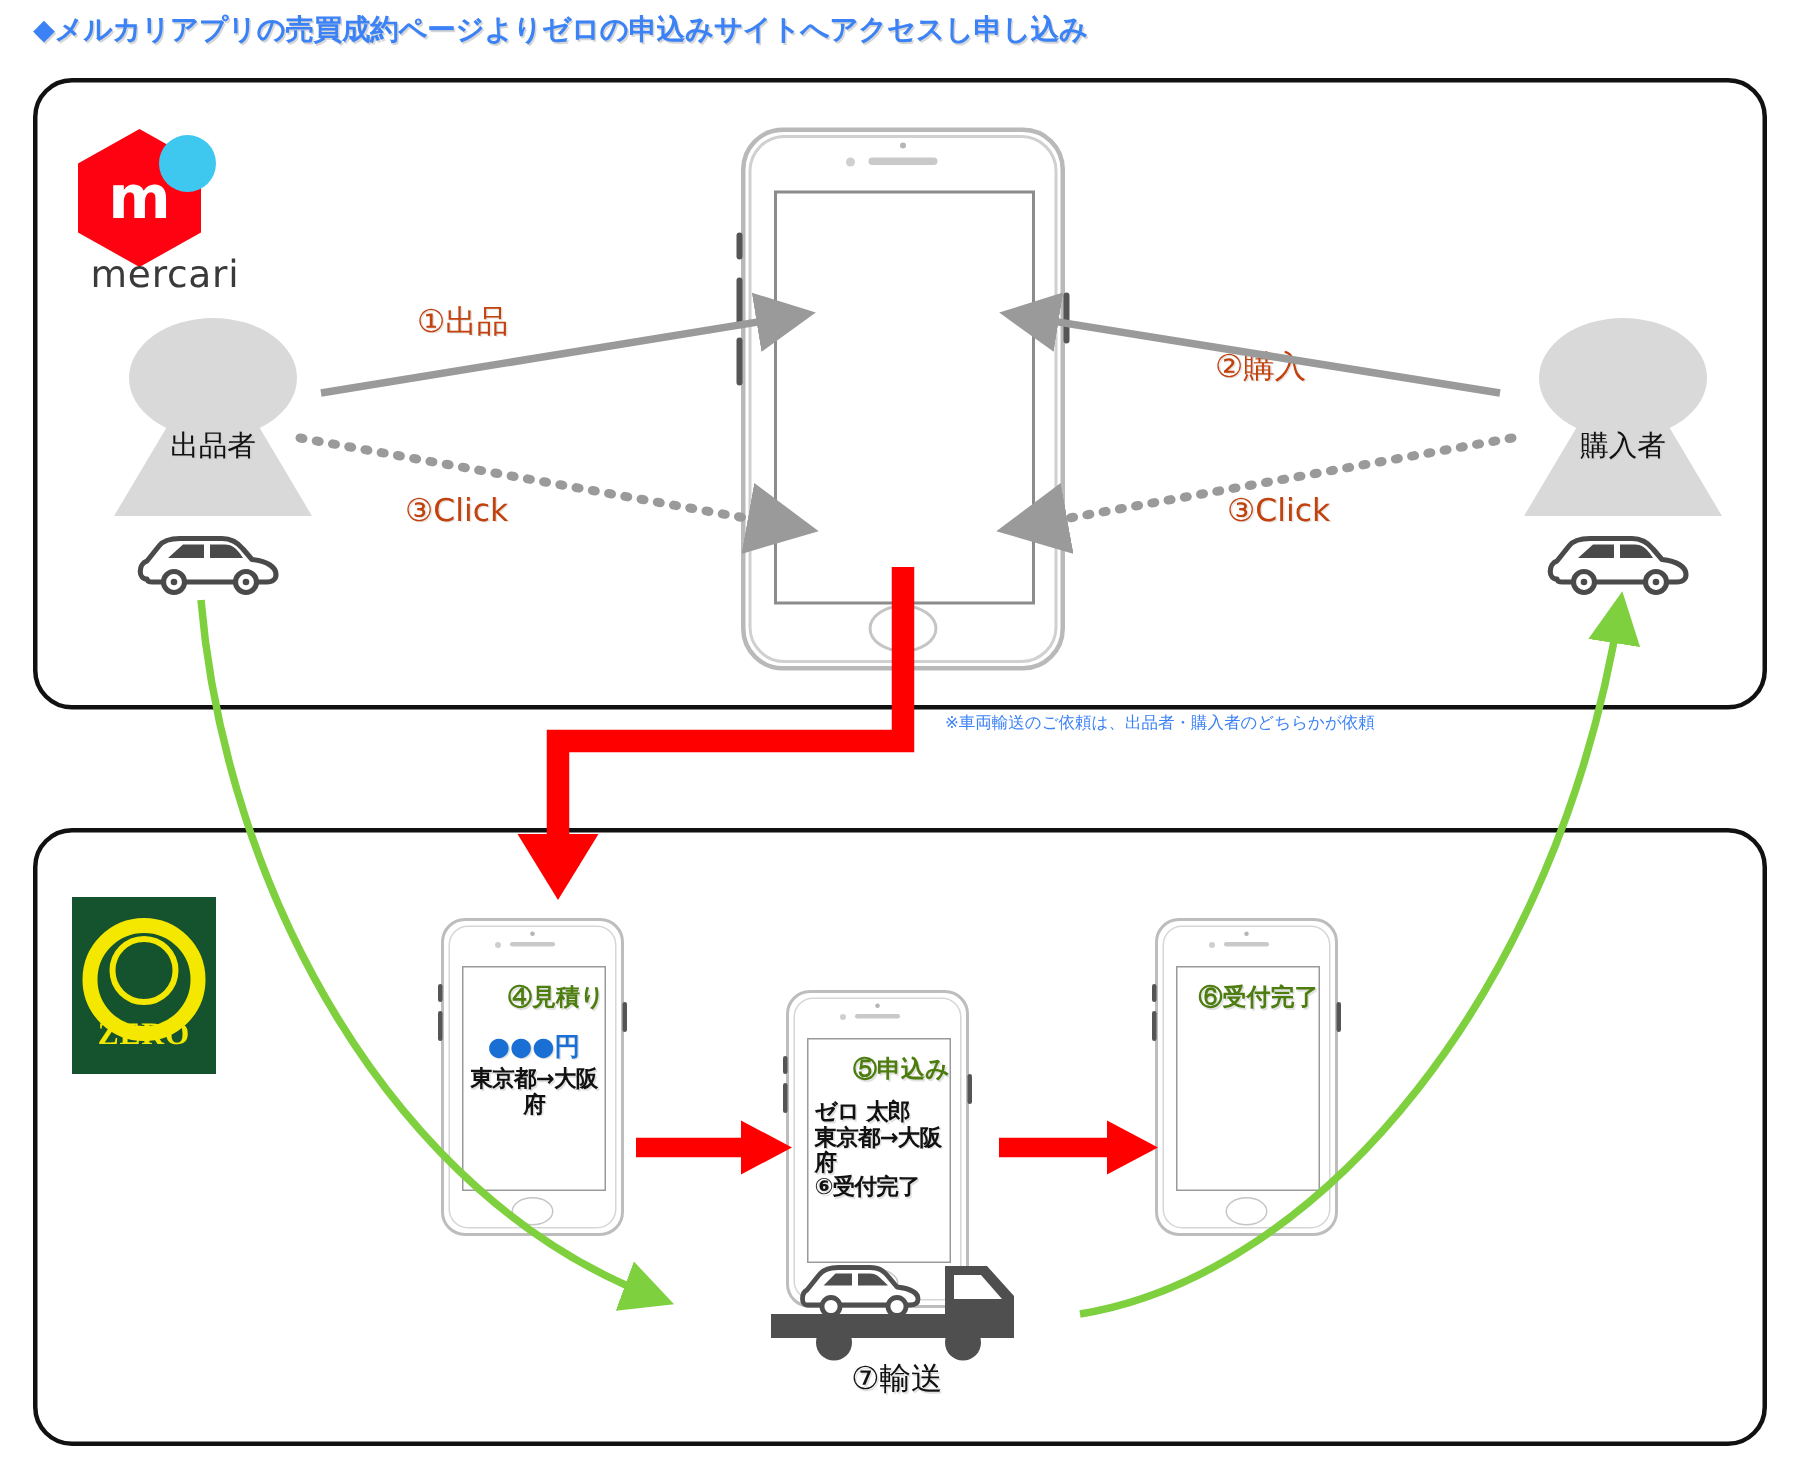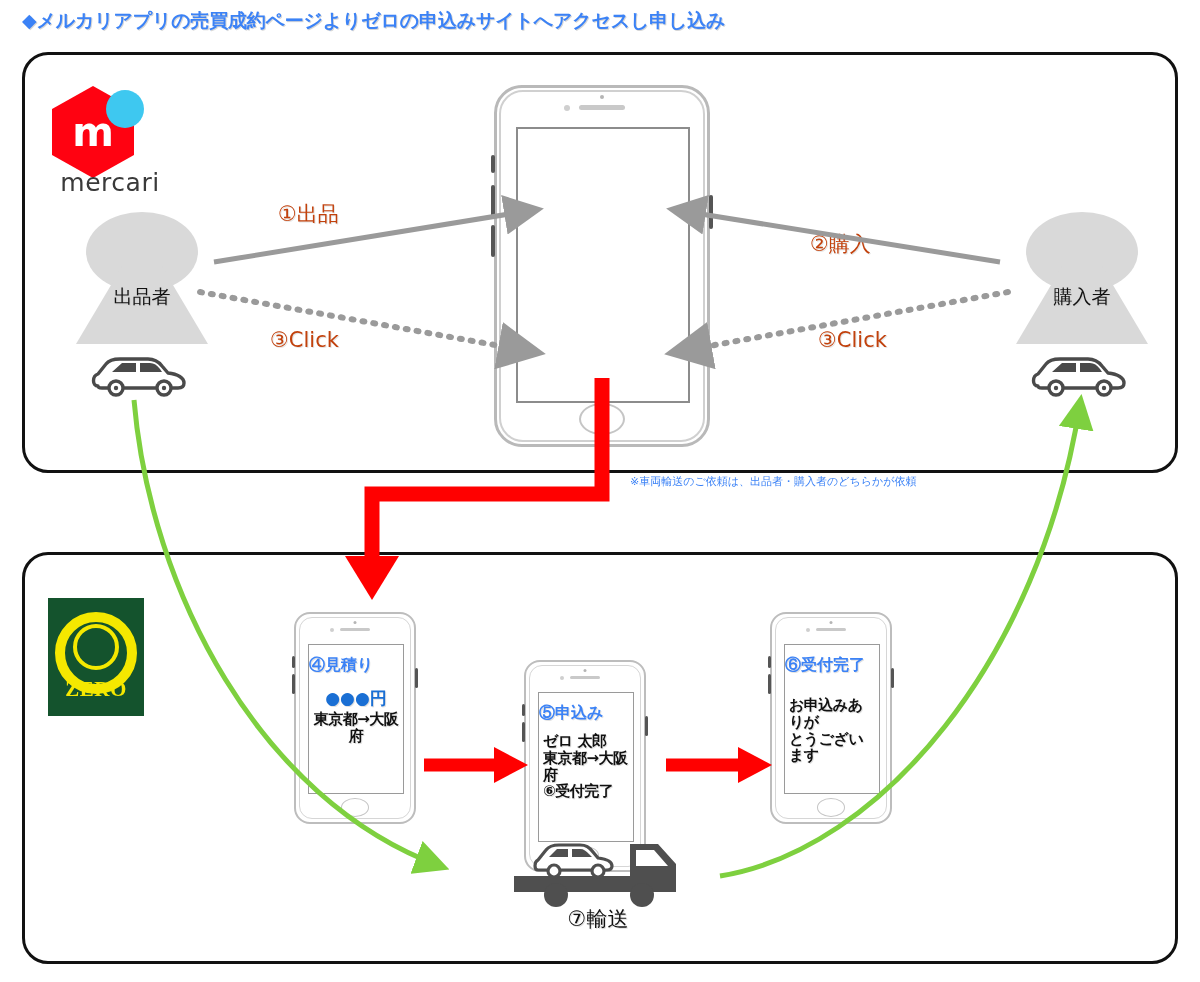--- a/index.html
+++ b/index.html
@@ -87,22 +87,22 @@
   
   .smallphone{width:122px;height:212px;}
   .smallphone .screen{position:absolute;left:14px;top:32px;width:94px;height:148px;
     border:1px solid #9a9a9a;background:#fff;}
   .smallphone .phoneshell{border:2px solid #bdbdbd;border-radius:16px;}
   .smallphone .phoneshell2{border:1px solid #d6d6d6;border-radius:13px;}
   .smallphone .speaker{top:16px;width:30px;height:3px;}
   .smallphone .camdot{top:16px;width:4px;height:4px;}
   .smallphone .topdot{top:9px;width:3px;height:3px;}
   .smallphone .homebtn{bottom:7px;width:26px;height:17px;border-width:1px;}
-  .sp-title{position:absolute;left:0;right:0;top:10px;text-align:left;
-    font-size:16px;font-weight:bold;color:#3b82f6;font-family:Liberation Serif, serif;
+  .sp-title{position:absolute;left:0;right:0;top:10px;text-align:right;
+    font-size:16px;font-weight:bold;color:#4d7c0f;font-family:Liberation Serif, serif;
     text-shadow:1px 1px 0 rgba(205,205,205,.6);white-space:nowrap;}
   .sp-body{position:absolute;left:2px;right:2px;font-size:15px;font-weight:bold;
     color:#111;font-family:"DejaVu Sans",sans-serif;line-height:1.12;
     text-shadow:1px 1px 0 rgba(205,205,205,.6);}
   #phone4{left:294px;top:612px;}
   #phone5{left:524px;top:612px;margin-top:48px;}
   #phone6{left:770px;top:612px;}
   #p4-price{top:44px;text-align:center;color:#1a6fd4;font-size:17px;}
   #p4-route{top:66px;text-align:center;font-size:15px;letter-spacing:-0.5px;}
   #p5-lines{top:40px;left:4px;text-align:left;white-space:pre-line;letter-spacing:-0.5px;}
@@ -254,22 +254,20 @@
   <div class="phoneshell"></div>
   <div class="phoneshell2"></div>
   <div class="topdot"></div>
   <div class="speaker"></div>
   <div class="camdot" style="left:36px;"></div>
   <div class="sidebtn" style="left:-2px;top:44px;height:12px;width:3px;"></div>
   <div class="sidebtn" style="left:-2px;top:62px;height:20px;width:3px;"></div>
   <div class="sidebtn" style="right:-2px;top:56px;height:20px;width:3px;"></div>
   <div class="screen">
     <div class="sp-title">⑥受付完了</div>
-    <div class="sp-body" id="p6-lines">お申込みありが
-とうございます</div>
   </div>
   <div class="homebtn"></div>
 </div>
 
 <div class="abs" id="truck">
   <svg viewBox="0 0 180 78" width="180" height="78">
 
     <path d="M6,46 L122,46 L122,14 L150,14 L168,34 L168,62 L6,62 Z" fill="#4f4f4f"></path>
     <path d="M128,20 L146,20 L160,36 L128,36 Z" fill="#ffffff"></path>
 

